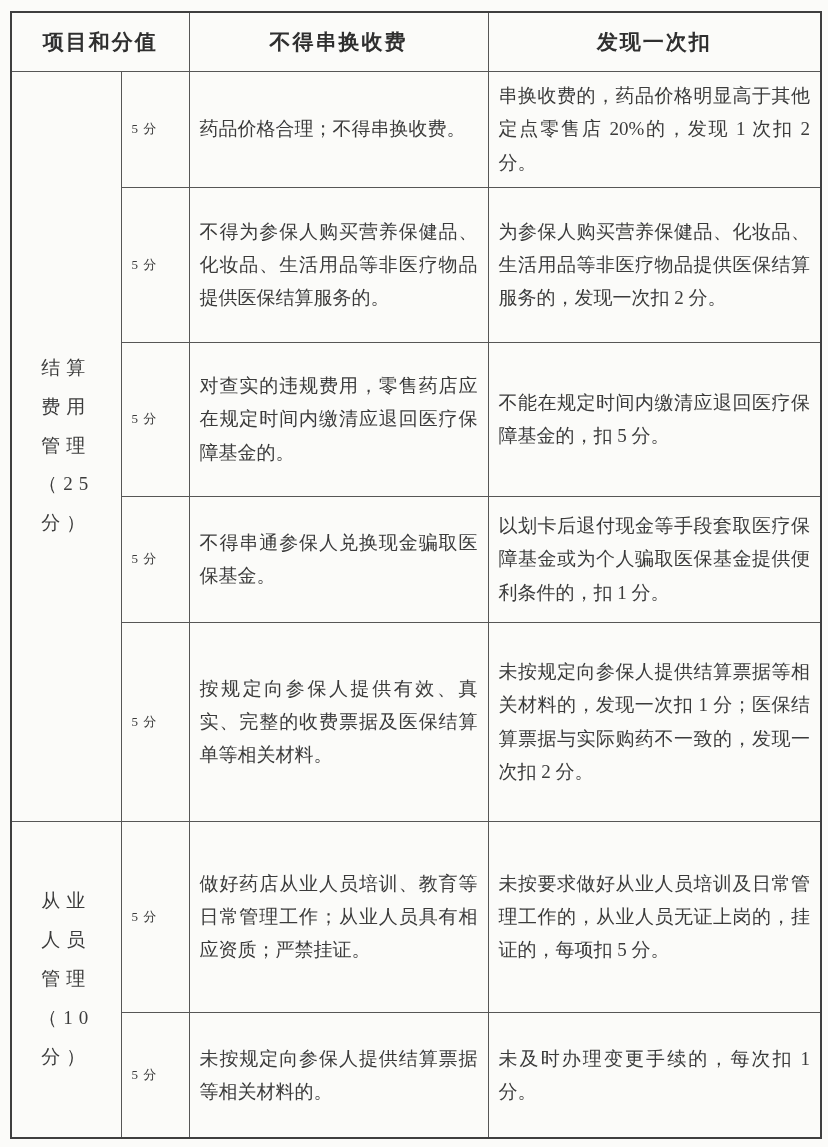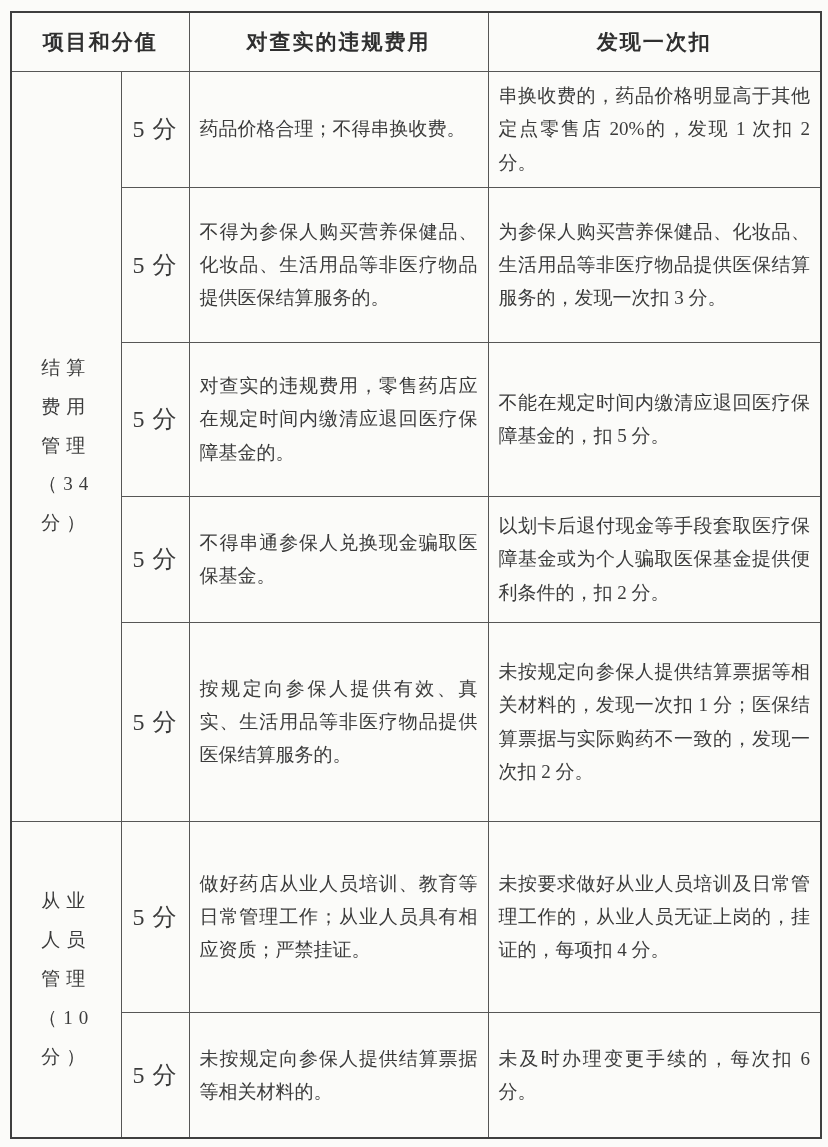--- a/index.html
+++ b/index.html
@@ -49,22 +49,22 @@
   
   td.category {
     text-align: center;
     font-size: 19px;
     line-height: 2.05;
     white-space: pre-line;
     letter-spacing: 6px;
     padding: 4px 2px;
   }
   td.score {
-    text-align: center;
-    font-size: 24px;
+    text-align: left;
+    font-size: 13px;
     letter-spacing: 1px;
     padding: 4px 4px;
   }
   td.content {
     font-size: 19px;
     line-height: 1.75;
     text-align: justify;
     text-justify: inter-character;
     padding: 6px 12px 6px 15px;
     margin-top: 40px;
@@ -92,65 +92,65 @@
   <table class="assessment">
     <colgroup>
       <col style="width:110px">
       <col style="width:68px">
       <col style="width:299px">
       <col style="width:333px">
     </colgroup>
     <thead>
       <tr class="header-row">
         <th colspan="2">项目和分值</th>
-        <th>对查实的违规费用</th>
+        <th>不得串换收费</th>
         <th>发现一次扣</th>
       </tr>
     </thead>
     <tbody>
 
       <tr class="r1">
         <td rowspan="5" class="category">结算
 费用
 管理
-（34 分）</td>
+（25 分）</td>
         <td class="score">5 分</td>
         <td class="content">药品价格合理；不得串换收费。</td>
         <td class="criteria">串换收费的，药品价格明显高于其他定点零售店 20%的，发现 1 次扣 2 分。</td>
       </tr>
       <tr class="r2">
         <td class="score">5 分</td>
         <td class="content">不得为参保人购买营养保健品、化妆品、生活用品等非医疗物品提供医保结算服务的。</td>
-        <td class="criteria">为参保人购买营养保健品、化妆品、生活用品等非医疗物品提供医保结算服务的，发现一次扣 3 分。</td>
+        <td class="criteria">为参保人购买营养保健品、化妆品、生活用品等非医疗物品提供医保结算服务的，发现一次扣 2 分。</td>
       </tr>
       <tr class="r3">
         <td class="score">5 分</td>
         <td class="content">对查实的违规费用，零售药店应在规定时间内缴清应退回医疗保障基金的。</td>
         <td class="criteria">不能在规定时间内缴清应退回医疗保障基金的，扣 5 分。</td>
       </tr>
       <tr class="r4">
         <td class="score">5 分</td>
         <td class="content">不得串通参保人兑换现金骗取医保基金。</td>
-        <td class="criteria">以划卡后退付现金等手段套取医疗保障基金或为个人骗取医保基金提供便利条件的，扣 2 分。</td>
+        <td class="criteria">以划卡后退付现金等手段套取医疗保障基金或为个人骗取医保基金提供便利条件的，扣 1 分。</td>
       </tr>
       <tr class="r5">
         <td class="score">5 分</td>
-        <td class="content">按规定向参保人提供有效、真实、生活用品等非医疗物品提供医保结算服务的。</td>
+        <td class="content">按规定向参保人提供有效、真实、完整的收费票据及医保结算单等相关材料。</td>
         <td class="criteria">未按规定向参保人提供结算票据等相关材料的，发现一次扣 1 分；医保结算票据与实际购药不一致的，发现一次扣 2 分。</td>
       </tr>
 
       <tr class="r6">
         <td rowspan="2" class="category">从业
 人员
 管理
 （10 分）</td>
         <td class="score">5 分</td>
         <td class="content">做好药店从业人员培训、教育等日常管理工作；从业人员具有相应资质；严禁挂证。</td>
-        <td class="criteria">未按要求做好从业人员培训及日常管理工作的，从业人员无证上岗的，挂证的，每项扣 4 分。</td>
+        <td class="criteria">未按要求做好从业人员培训及日常管理工作的，从业人员无证上岗的，挂证的，每项扣 5 分。</td>
       </tr>
       <tr class="r7">
         <td class="score">5 分</td>
         <td class="content">未按规定向参保人提供结算票据等相关材料的。</td>
-        <td class="criteria">未及时办理变更手续的，每次扣 6 分。</td>
+        <td class="criteria">未及时办理变更手续的，每次扣 1 分。</td>
       </tr>
     </tbody>
   </table>
 </div>
 
 </body></html>

